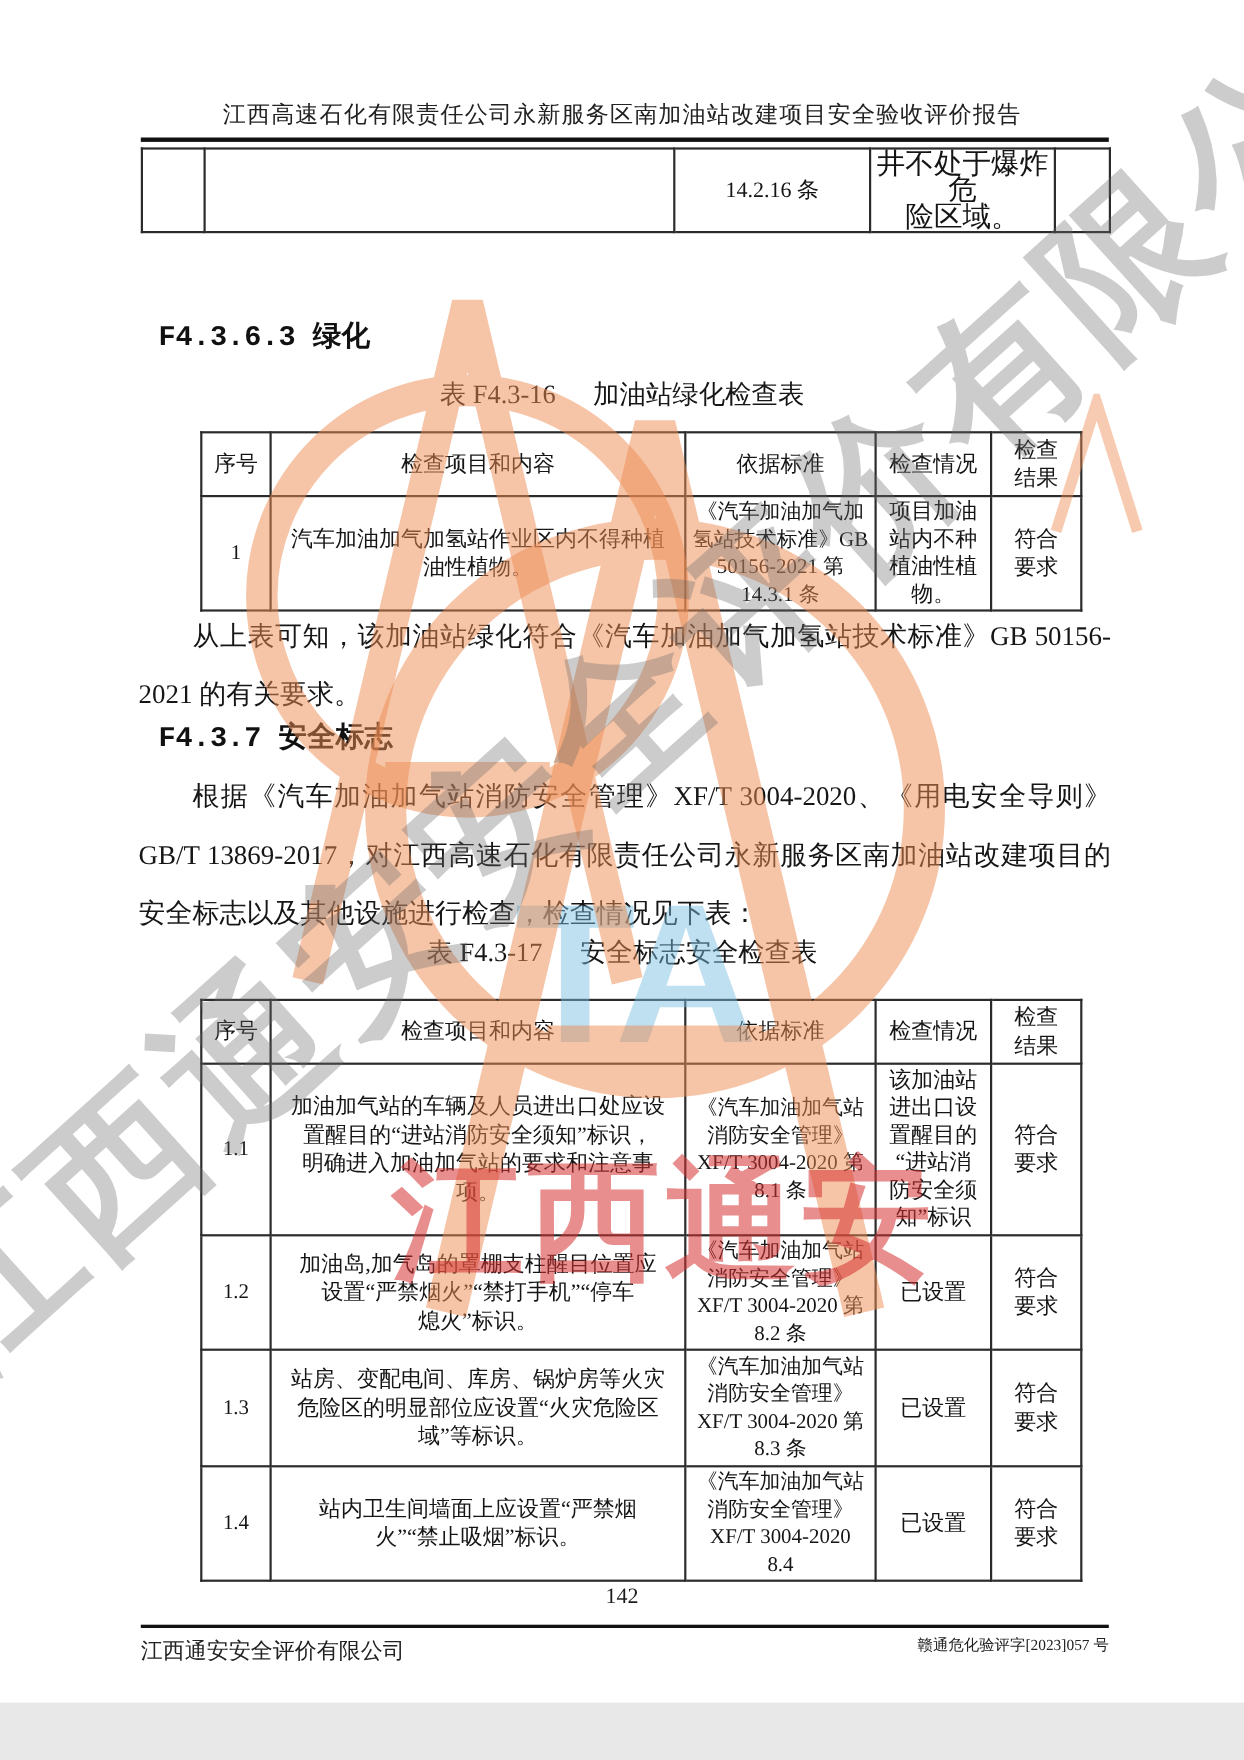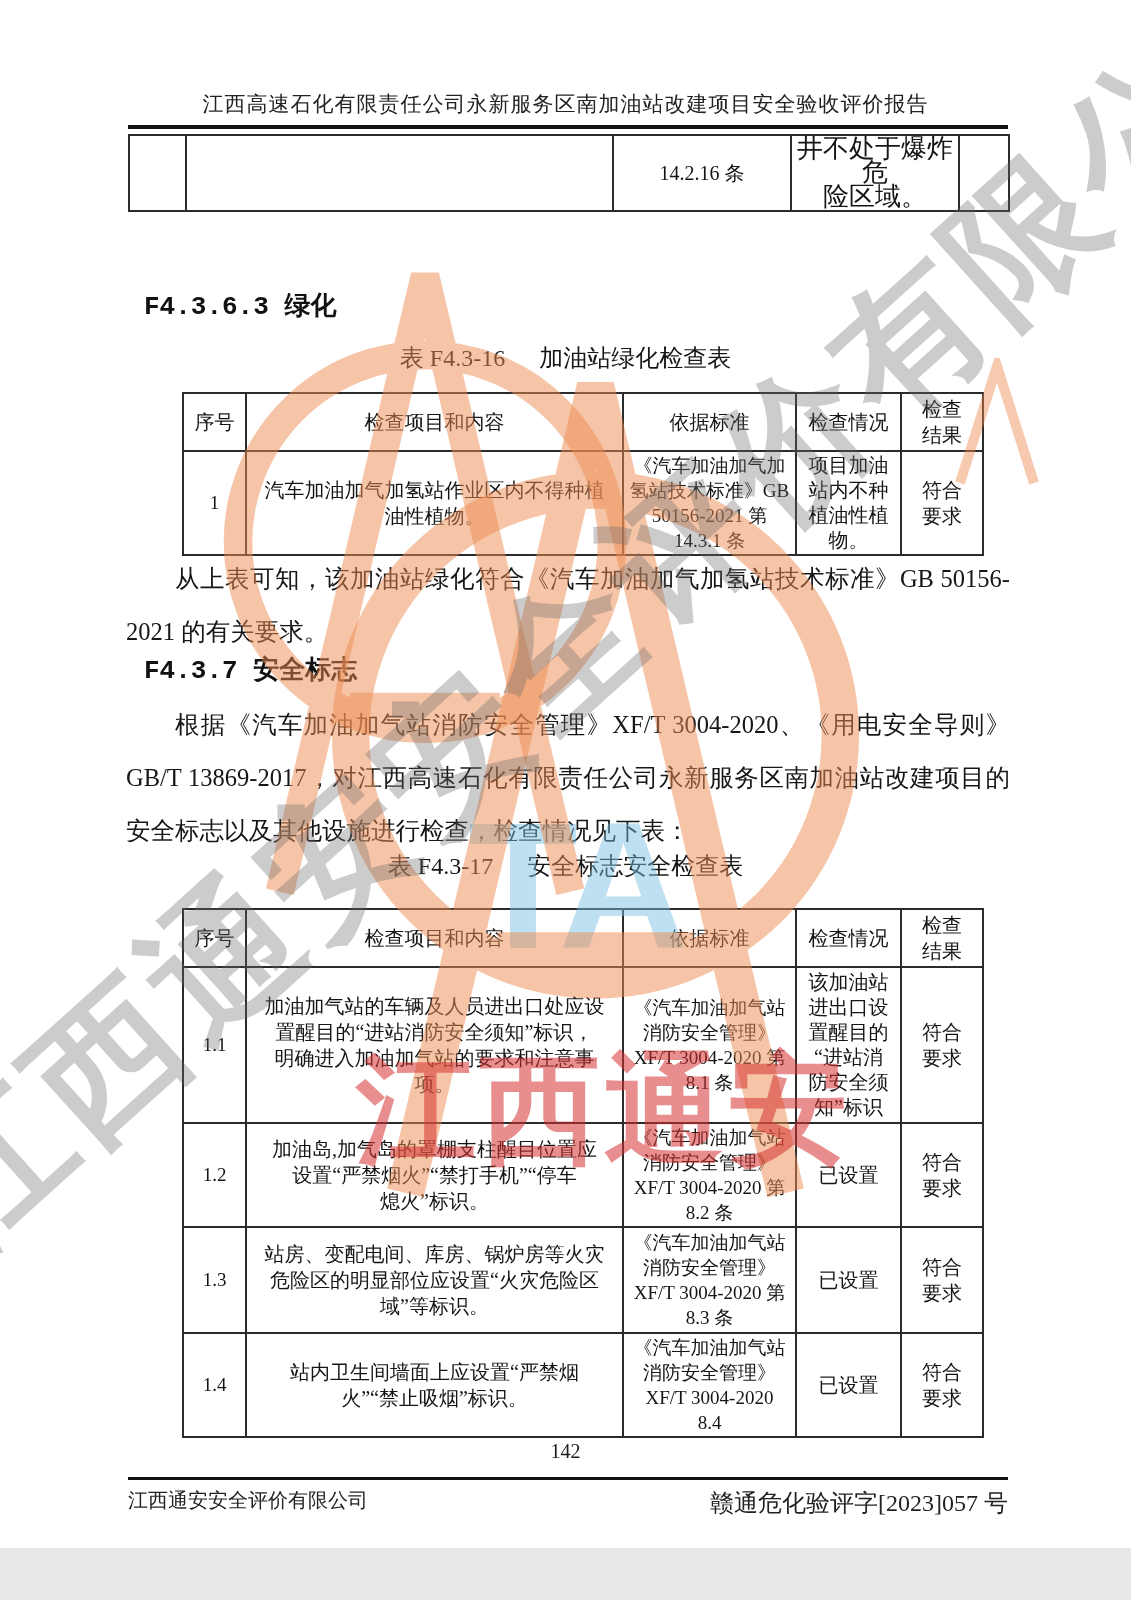--- a/index.html
+++ b/index.html
@@ -30,21 +30,21 @@
   
   .check-table{left:182px;width:800px;}
   .check-table th{font-size:20px;line-height:26px;}
   .check-table td{font-size:20px;line-height:26px;}
   .check-table .c-basis{font-size:19px;line-height:25px;}
   .check-table .c-no{font-size:19px;}
   
   .page-number{top:1440px;left:0;width:100%;text-align:center;font-size:20px;}
   .foot-rule{top:1477px;left:128px;width:880px;height:3px;background:#111;}
   .footer-left{top:1487px;left:128px;font-size:20px;color:#222;}
-  .footer-right{top:1487px;right:123px;font-size:24px;color:#222;}
+  .footer-right{top:1487px;right:123px;font-size:14px;color:#222;}
   
   .wm-layer{position:absolute;inset:0;pointer-events:none;z-index:6;}
   .wm-gray{
     position:absolute;left:-60px;top:1116px;
     transform:rotate(-42deg);transform-origin:0 50%;
     font-family:"Liberation Sans","DejaVu Sans",sans-serif;font-weight:700;
     font-size:148px;letter-spacing:6px;white-space:nowrap;
     color:rgba(105,105,105,0.34);
   }
   .wm-red{

